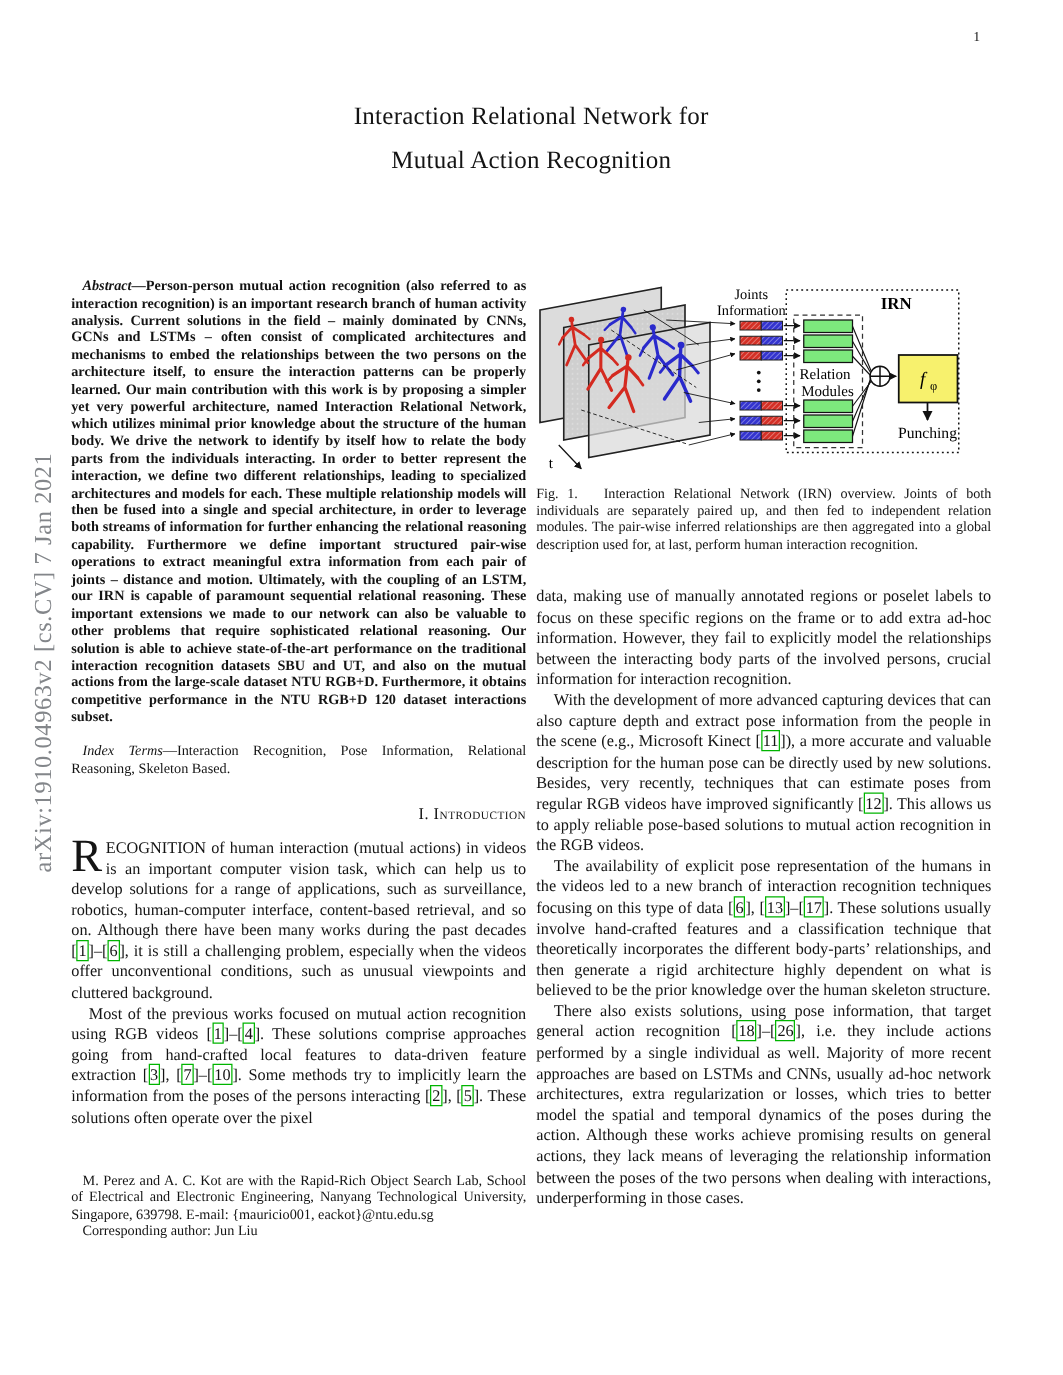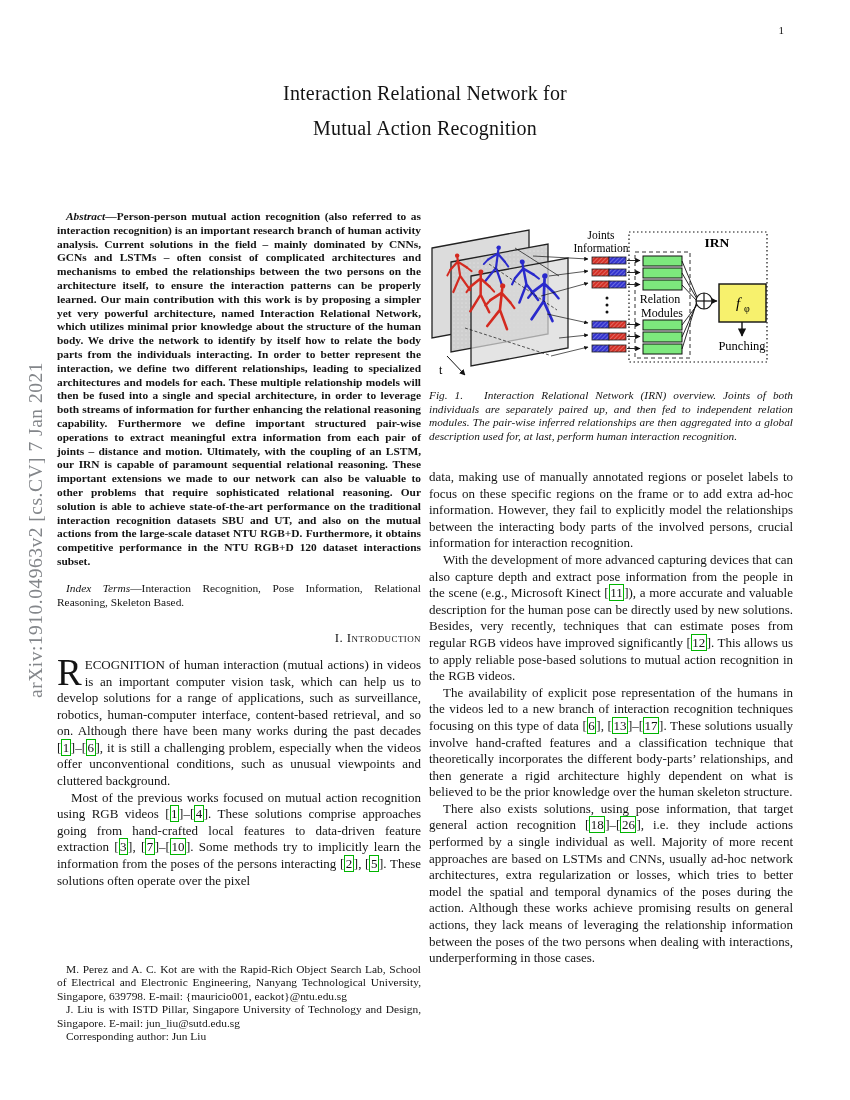--- a/index.html
+++ b/index.html
@@ -10,36 +10,36 @@
   }
   .pageno{position:absolute;top:24px;right:66px;font-size:11px;}
   .title{position:absolute;top:76px;left:0;width:100%;text-align:center;
     font-size:20px;line-height:35px;letter-spacing:.2px;}
   .authors{position:absolute;top:158px;left:0;width:100%;text-align:center;font-size:14px;}
   .arxiv-stamp{
     position:absolute;left:36px;top:530px;transform:translate(-50%,-50%) rotate(-90deg);
     white-space:nowrap;color:#83868a;font-size:19.5px;letter-spacing:.5px;
   }
   .col{position:absolute;width:364px;font-size:13px;line-height:16.6px;text-align:justify;}
-  .col-left{left:57px;top:210px;}
+  .col-left{left:57px;top:223px;}
   .col-right{left:429px;top:218px;width:364px;}
   .col p{margin:0;}
   .abstract{font-weight:bold;font-size:11.4px;line-height:13.8px;text-indent:9px;}
   .abstract .lead,.indexterms .lead{font-style:italic;}
   .indexterms{font-weight:normal;font-size:11.4px;line-height:13.8px;text-indent:9px;margin-top:13px !important;}
   .sec-heading{margin-top:21px !important;text-align:right;font-variant:small-caps;
     font-size:13px;letter-spacing:.4px;}
   .intro-p1{margin-top:10px !important;}
   .dropcap{float:left;font-size:37px;line-height:28px;padding:2px 3px 0 0;}
   .body-indent{text-indent:14px;}
   .cite{border:1px solid #00b400;padding:0 .5px;font-family:Liberation Serif, serif;}
-  .footnote{position:absolute;left:57px;top:963px;width:364px;font-size:11.4px;
+  .footnote{position:absolute;left:57px;top:939px;width:364px;font-size:11.4px;
     line-height:13.4px;text-align:justify;}
   .footnote p{margin:0;text-indent:9px;}
-  .fig-caption{font-size:11.3px;line-height:13.5px;text-align:justify;margin-top:6px !important;font-style:italic;}
+  .fig-caption{font-size:11.3px;line-height:13.5px;text-align:justify;margin-top:6px !important;}
   .rcol-body{margin-top:26px !important;}
   .figure-wrap{width:364px;height:165px;}
   svg text{font-family:"Liberation Serif","DejaVu Serif",serif;}
 </style>
 </head>
 <body>
 
 <div class="page">
 
   <div class="pageno">1</div>
@@ -59,21 +59,20 @@
 
     <p class="sec-heading">I. Introduction</p>
 
     <p class="intro-p1"><span class="dropcap">R</span><span>ECOGNITION</span><span> of human interaction (mutual actions) in videos is an important computer vision task, which can help us to develop solutions for a range of applications, such as surveillance, robotics, human-computer interface, content-based retrieval, and so on. Although there have been many works during the past decades [<span class="cite">1</span>]–[<span class="cite">6</span>], it is still a challenging problem, especially when the videos offer unconventional conditions, such as unusual viewpoints and cluttered background.</span></p>
 
     <p class="body-indent">Most of the previous works focused on mutual action recognition using RGB videos [<span class="cite">1</span>]–[<span class="cite">4</span>]. These solutions comprise approaches going from hand-crafted local features to data-driven feature extraction [<span class="cite">3</span>], [<span class="cite">7</span>]–[<span class="cite">10</span>]. Some methods try to implicitly learn the information from the poses of the persons interacting [<span class="cite">2</span>], [<span class="cite">5</span>]. These solutions often operate over the pixel</p>
   </div>
 
   <div class="footnote">
     <p>M. Perez and A. C. Kot are with the Rapid-Rich Object Search Lab, School of Electrical and Electronic Engineering, Nanyang Technological University, Singapore, 639798. E-mail: {mauricio001, eackot}@ntu.edu.sg</p>
-    <p>J. Liu is with ISTD Pillar, Singapore University of Technology and Design, Singapore. E-mail: jun_liu@sutd.edu.sg</p>
     <p>Corresponding author: Jun Liu</p>
   </div>
 
   <div class="col col-right">
 
     <div class="figure-wrap">
       <svg width="364" height="165" viewBox="0 0 364 165">
         <defs>
           <marker id="arr" viewBox="0 0 10 10" refX="9" refY="5" markerWidth="6" markerHeight="6" orient="auto-start-reverse">
             <path d="M0,0 L10,5 L0,10 z" fill="#111"></path>

